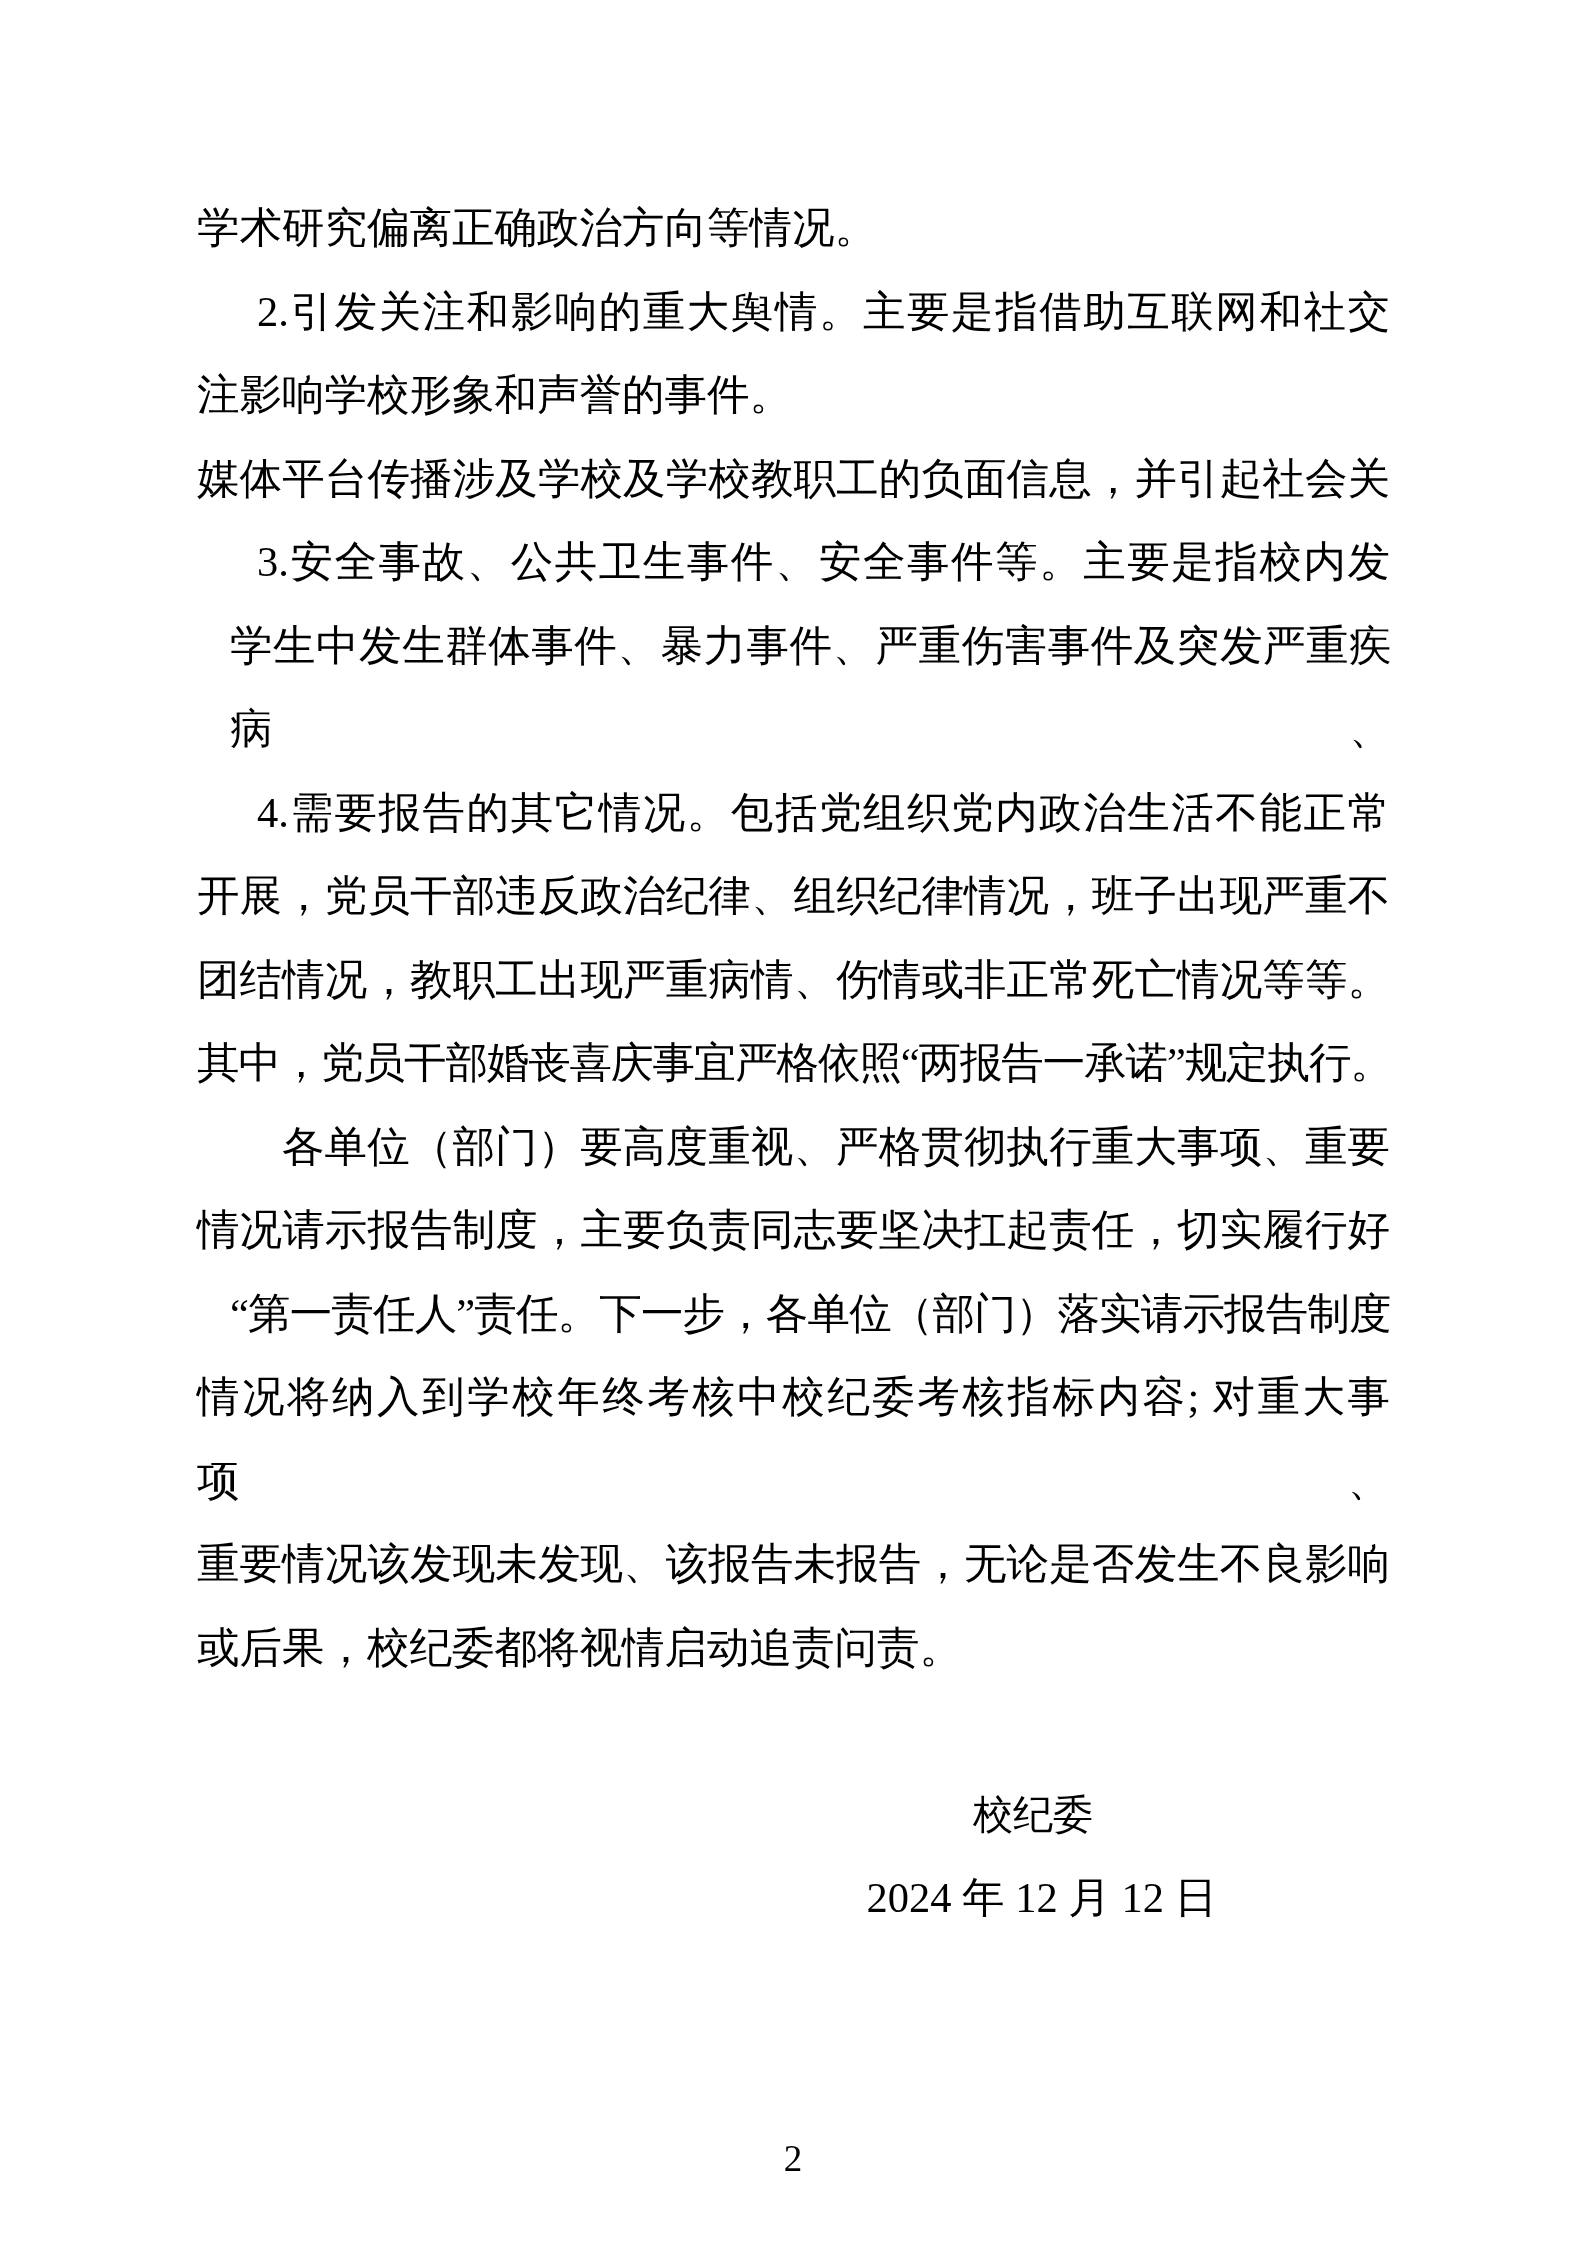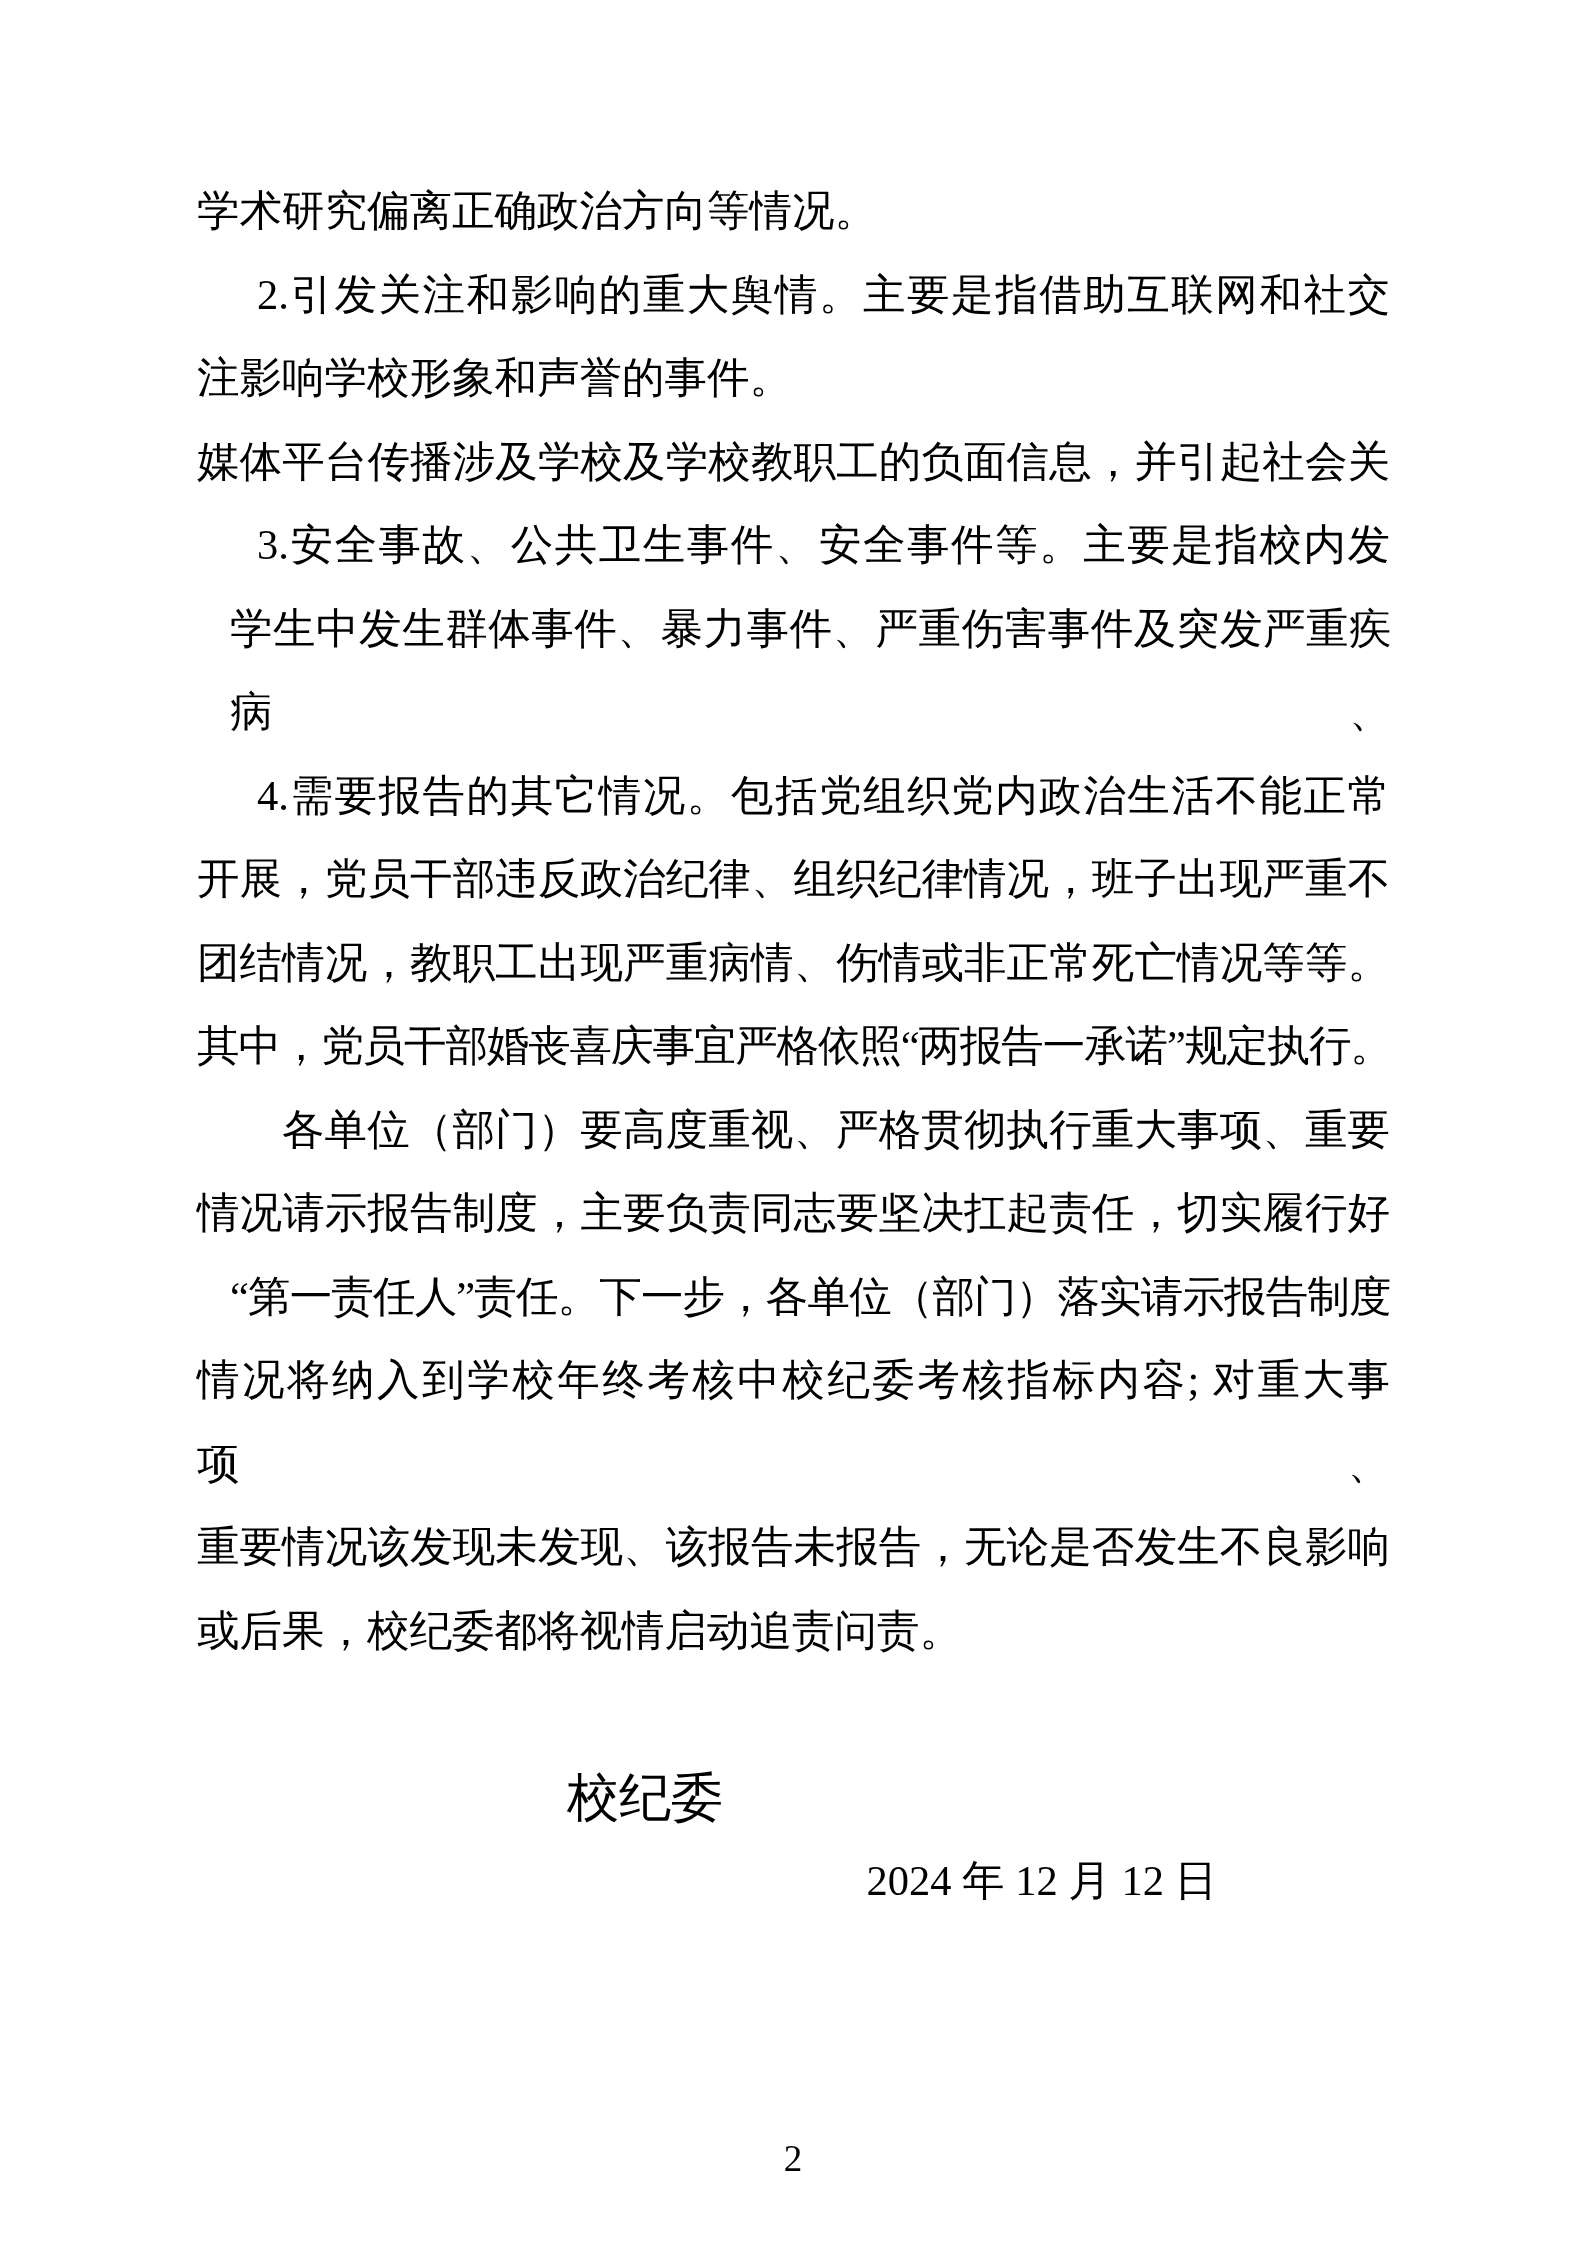--- a/index.html
+++ b/index.html
@@ -11,42 +11,42 @@
     position: relative;
     width: 1586px;
     height: 2245px;
     overflow: hidden;
     font-family: "Liberation Serif", "DejaVu Serif", serif;
     color: #000000;
   }
   .doc-body {
     position: absolute;
     left: 197px;
-    top: 169px;
+    top: 186px;
     width: 1193px;
   }
   .ln {
     font-size: 42.5px;
     line-height: 83.5px;
     text-align: justify;
     text-align-last: justify;
     text-justify: inter-character;
   }
   .ln.last {
     text-align-last: left;
   }
   .ind-num { text-indent: 60px; }
   .ind-cjk { text-indent: 85px; }
   .tight1 { letter-spacing: -1.5px; margin-left: 33px; }
   .tight2 { letter-spacing: -2.8px; }
   .sig-line {
-    font-size: 52px;
+    font-size: 40px;
     line-height: 83.5px;
     margin-top: 83.5px;
-    text-align: center;
+    text-align: right;
     padding-right: 297px;
   }
   .date-line {
     font-size: 42.5px;
     line-height: 83.5px;
     text-align: right;
     padding-right: 173px;
     font-family: Liberation Serif, serif;
   }
   .page-num {

